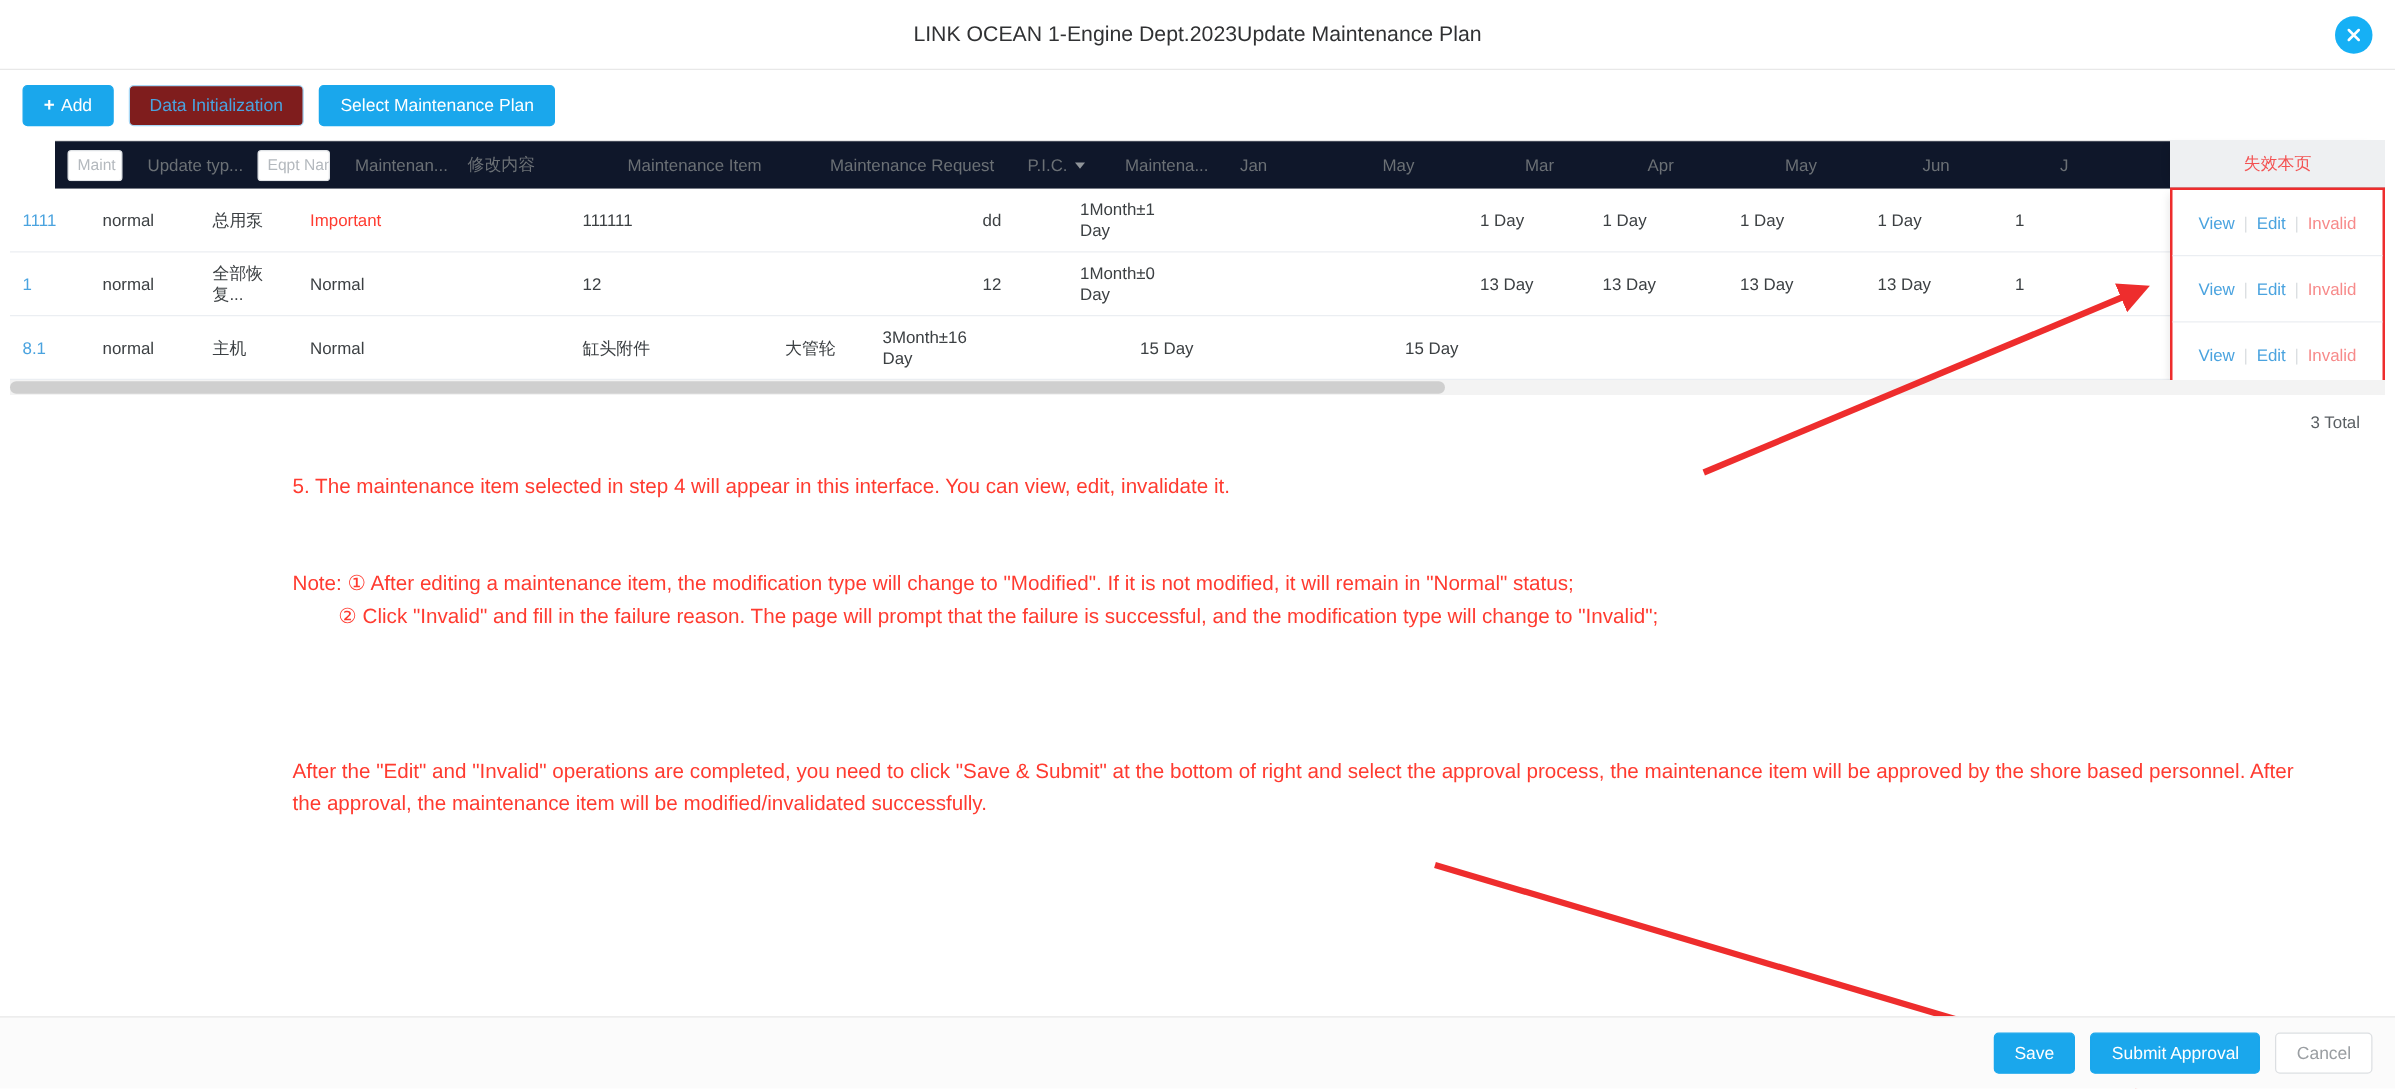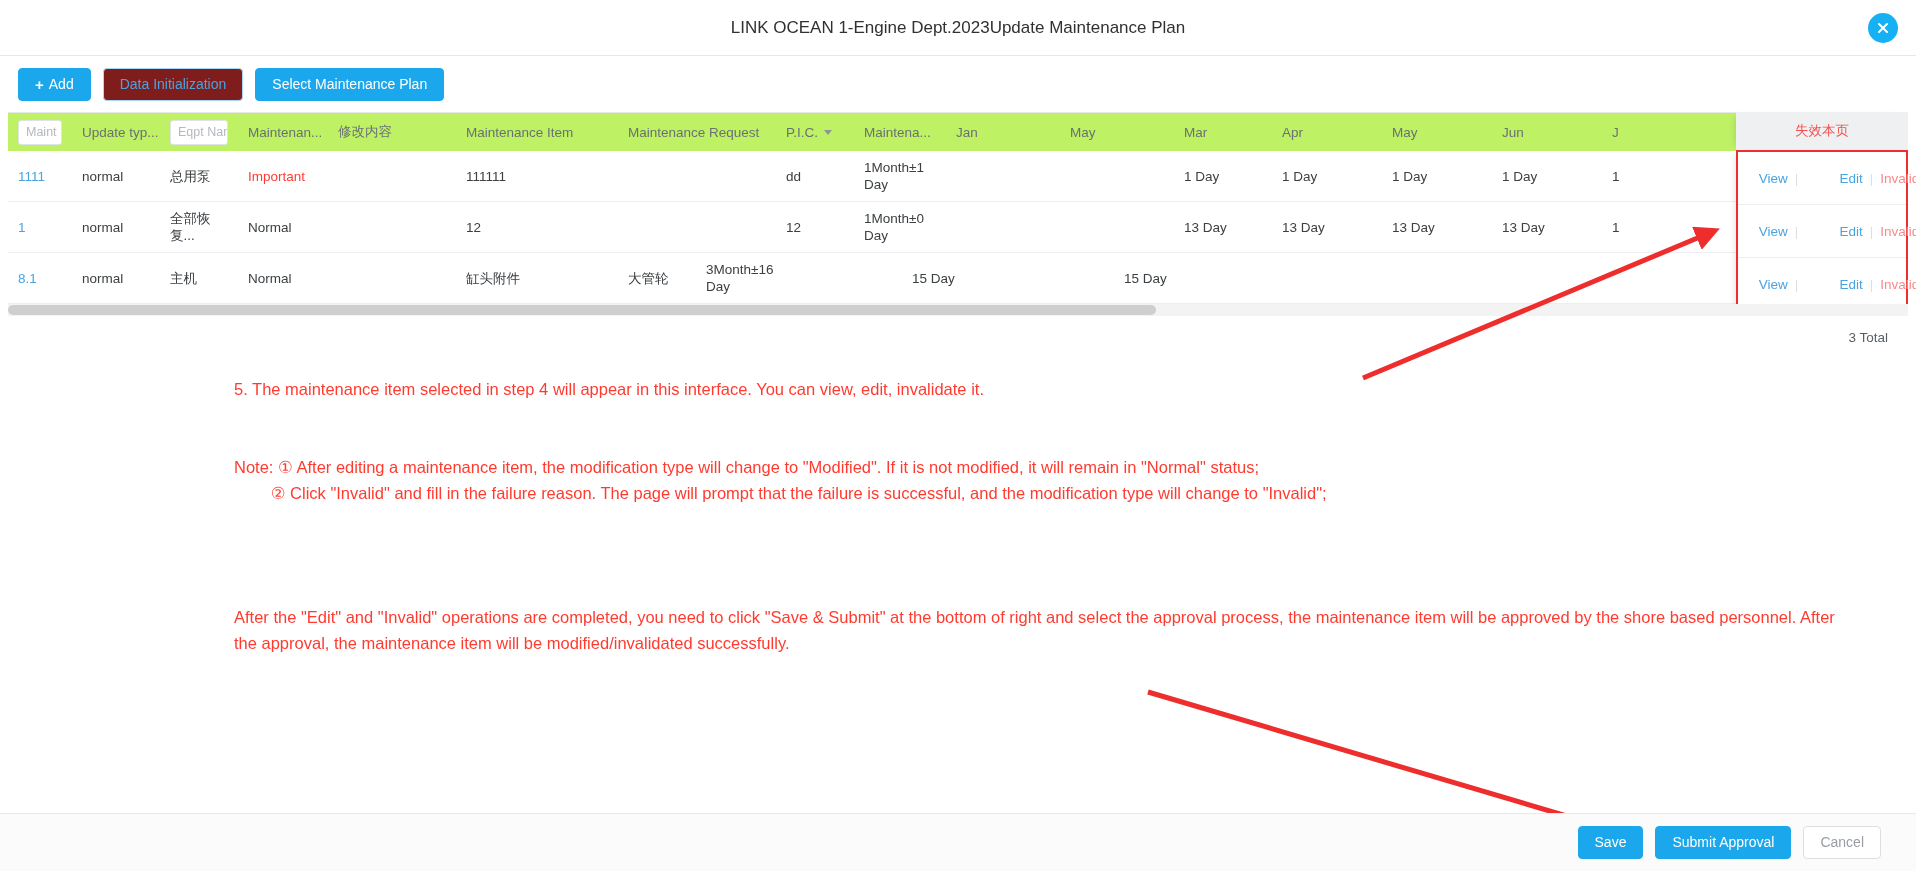--- a/index.html
+++ b/index.html
@@ -87,26 +87,27 @@
     gap: 4px;
   }
 
   
   .table-wrap {
     position: relative;
     margin: 0 8px;
   }
   .table-head {
     display: flex;
-    background: #bef264;
+    background: #0f172a;
     height: 38px;
     align-items: center;
     color: #6b7075;
     font-size: 13.5px;
     border-top: 1px solid #e6e6e6;
+    margin-left: 36px;
   }
   .th {
     padding: 0 10px;
     box-sizing: border-box;
     white-space: nowrap;
     overflow: hidden;
     flex: none;
     display: flex;
     align-items: center;
   }
@@ -181,21 +182,21 @@
   .action-row {
     height: 52px;
     display: flex;
     align-items: center;
     justify-content: center;
     gap: 7px;
     font-size: 13.5px;
     border-bottom: 1px solid #ebeef2;
   }
   .action-row:last-child { border-bottom: none; }
-  .a-view, .a-edit { color: #4aa3df; cursor: pointer; margin-left: 34px; }
+  .a-view, .a-edit { color: #4aa3df; cursor: pointer; }
   .a-invalid { color: #f78a8a; cursor: pointer; }
   .a-sep { color: #dcdfe2; }
 
   
   .hscroll {
     height: 12px;
     background: #f3f3f3;
     margin: 0 8px;
     position: relative;
   }
@@ -237,21 +238,21 @@
   
   .footer {
     position: absolute;
     left: 0; right: 0; bottom: 0;
     height: 58px;
     background: #fbfbfb;
     border-top: 1px solid #e8e8e8;
     display: flex;
     align-items: center;
     justify-content: flex-end;
-    padding-right: 35px;
+    padding-right: 18px;
     gap: 12px;
     box-sizing: border-box;
   }
   .btn-cancel {
     background: #fff; color: #9a9ea2; border: 1px solid #dcdfe2;
   }
 </style>
 </head>
 <body>
 

